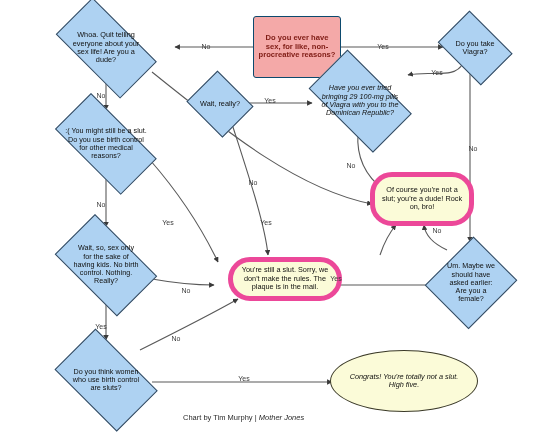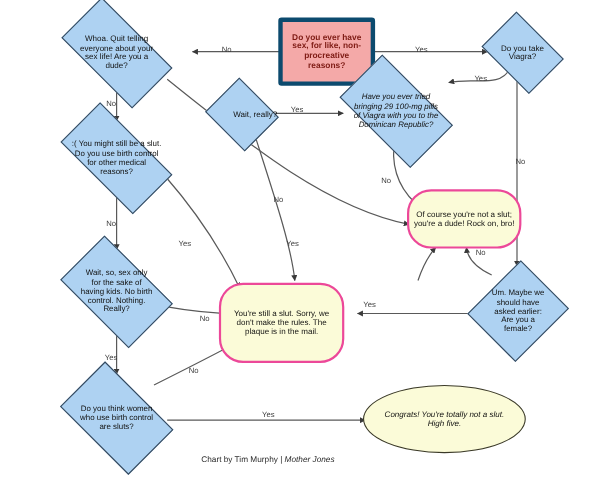--- a/index.html
+++ b/index.html
@@ -61,28 +61,28 @@
     border: 1px solid #34495e;
     box-sizing: border-box;
   }
   .diamond .label {
     position: relative;
     z-index: 2;
   }
   
   .box-start {
     background: #f4a9a8;
-    border: 4px solid #0c4a6e;
+    border: 1px solid #0c4a6e;
     border-radius: 3px;
     align-items: center;
   }
   
   .terminal {
     background: #fbfbd8;
-    border: 2px solid #ec4899;
+    border: 5px solid #ec4899;
     border-radius: 22px;
   }
   .terminal-oval {
     background: #fbfbd8;
     border: 1px solid #3b3a28;
     border-radius: 50%;
     font-style: italic;
   }
   .edge-label {
     position: absolute;
@@ -160,21 +160,21 @@
     <div class="node diamond" style="left:42px; top:11px; width:128px; height:74px; font-size:7.3px;">
       <span class="shape"></span>
       <span class="label" style="max-width:78px;">Whoa. Quit telling everyone about your sex life! Are you a dude?</span>
     </div>
 
     <div class="node diamond" style="left:432px; top:16px; width:86px; height:64px; font-size:7.3px;">
       <span class="shape"></span>
       <span class="label" style="max-width:44px;">Do you take Viagra?</span>
     </div>
 
-    <div class="node diamond" style="left:184px; top:73px; width:72px; height:62px; font-size:7.3px;justify-content:flex-end;">
+    <div class="node diamond" style="left:184px; top:73px; width:72px; height:62px; font-size:7.3px;">
       <span class="shape"></span>
       <span class="label" style="max-width:40px;">Wait, really?</span>
     </div>
 
     <div class="node diamond" style="left:296px; top:62px; width:128px; height:78px; font-size:7.2px;">
       <span class="shape"></span>
       <span class="label" style="max-width:80px;font-style:italic;">Have you ever tried bringing 29 100-mg pills of Viagra with you to the Dominican Republic?</span>
     </div>
 
     <div class="node diamond" style="left:40px; top:108px; width:132px; height:72px; font-size:7.2px;">
@@ -194,21 +194,21 @@
 
     <div class="node diamond" style="left:427px; top:234px; width:88px; height:98px; font-size:7.2px;">
       <span class="shape"></span>
       <span class="label" style="max-width:48px;">Um. Maybe we should have asked earlier: Are you a female?</span>
     </div>
 
     <div class="node terminal" style="left:370px; top:172px; width:104px; height:54px; font-size:7.3px;">
       <span class="label" style="max-width:92px;">Of course you're not a slut; you're a dude! Rock on, bro!</span>
     </div>
 
-    <div class="node terminal" style="left:199px; top:257px; width:114px; height:73px; font-size:7.3px;">
+    <div class="node terminal" style="left:228px; top:257px; width:114px; height:44px; font-size:7.3px;">
       <span class="label" style="max-width:104px;">You're still a slut. Sorry, we don't make the rules. The plaque is in the mail.</span>
     </div>
 
     <div class="node terminal-oval" style="left:330px; top:350px; width:148px; height:62px; font-size:7.3px;">
       <span class="label" style="max-width:112px;">Congrats! You're totally not a slut. High five.</span>
     </div>
 
     <span class="edge-label" style="left:206px; top:46px;">No</span>
     <span class="edge-label" style="left:383px; top:46px;">Yes</span>
     <span class="edge-label" style="left:101px; top:95px;">No</span>

